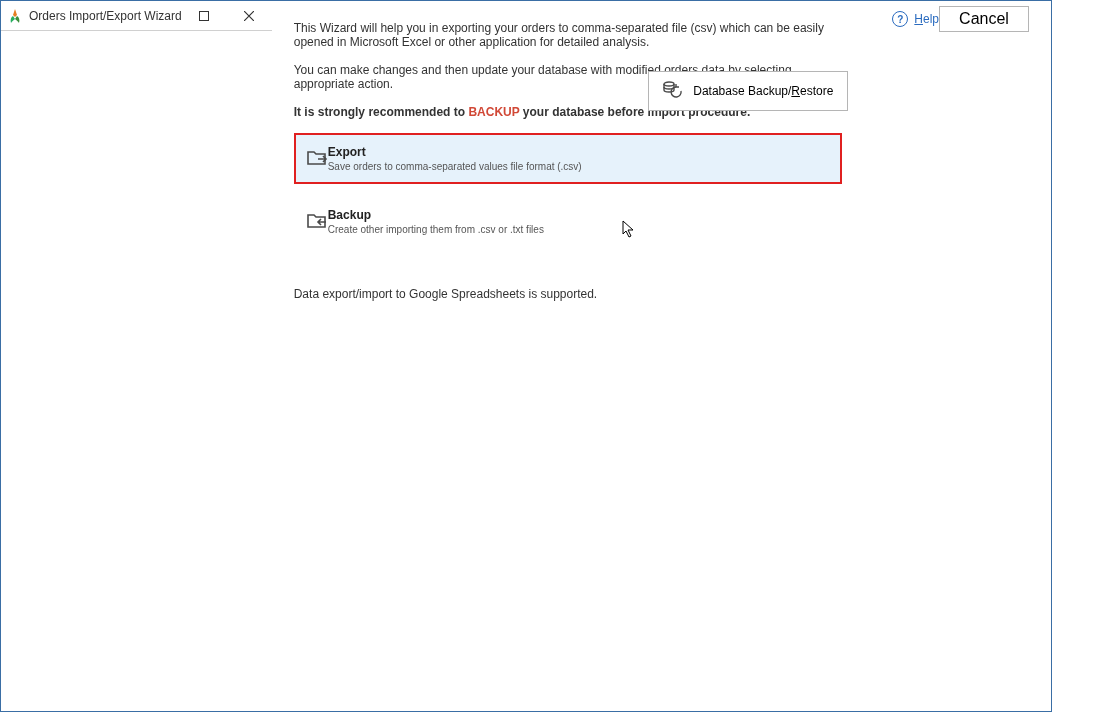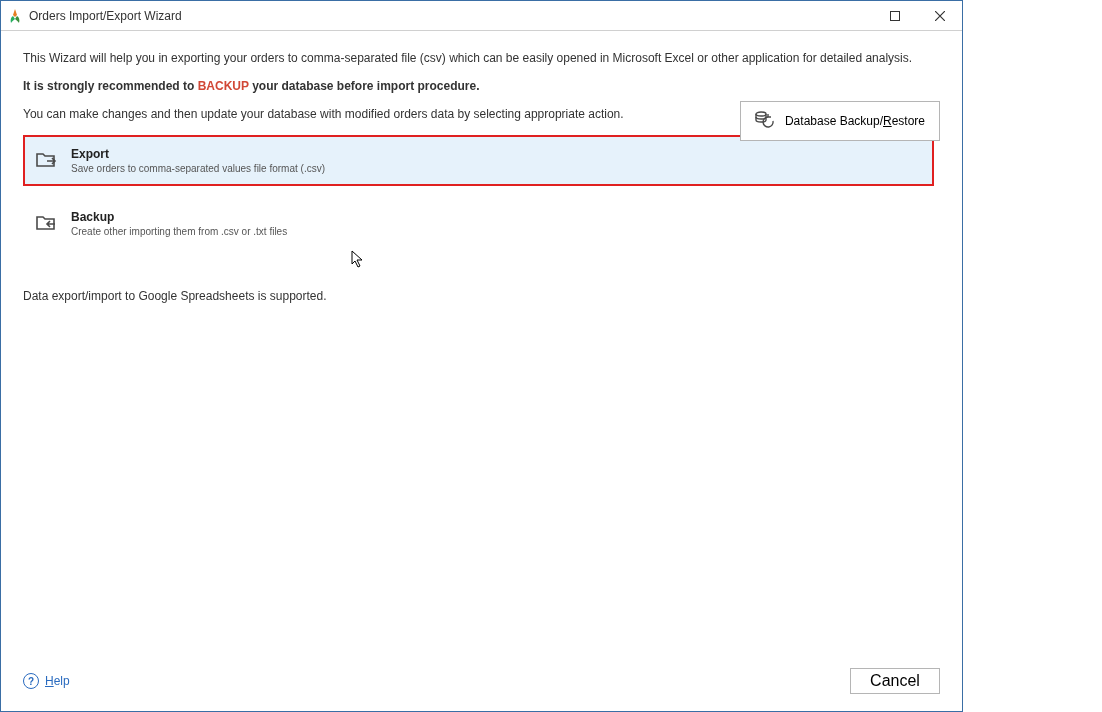--- a/index.html
+++ b/index.html
@@ -1,38 +1,38 @@
 <!DOCTYPE html>
 <html><head>
   <meta charset="utf-8">
   <style>
     * { box-sizing: border-box; margin: 0; padding: 0; }
     html, body { width: 1102px; height: 712px; font-family: "Segoe UI", Tahoma, sans-serif; font-size: 12px; color: #333; background: #fff; overflow: hidden; }
-    .window { width: 963px; height: 712px; border: 1px solid #3a6ea5; display: flex; flex-direction: column; background: #fff; }
+    .window { width: 1052px; height: 712px; border: 1px solid #3a6ea5; display: flex; flex-direction: row; background: #fff; }
 
     
     .titlebar { height: 30px; display: flex; align-items: center; padding: 0 0 0 6px; border-bottom: 1px solid #d0d0d0; background: #fff; }
     .titlebar .app-icon { width: 16px; height: 16px; margin-right: 6px; display: inline-flex; align-items: center; justify-content: center; }
     .titlebar .title { flex: 1; font-size: 12px; color: #333; }
     .titlebar .win-controls { display: flex; }
     .titlebar .win-btn { width: 45px; height: 29px; display: flex; align-items: center; justify-content: center; cursor: pointer; }
 
     
     .content { flex: 1; padding: 20px 28px 10px 22px; position: relative; display: flex; flex-direction: column; }
     .intro-line { font-size: 12px; color: #333; margin-bottom: 14px; }
     .strong { font-weight: bold; }
     .backup-word { font-weight: bold; color: #d14836; }
 
     .backup-btn { position: absolute; top: 70px; right: 22px; width: 200px; height: 40px; border: 1px solid #b5b5b5; background: #fff; display: flex; align-items: center; justify-content: center; gap: 10px; cursor: pointer; font-size: 12px; }
     .backup-btn .icon { color: #4a4a4a; }
     .backup-btn .underline-letter { text-decoration: underline; }
 
     .section-label { margin-top: 44px; font-size: 12px; color: #333; margin-bottom: 6px; }
 
-    .option { display: flex; align-items: flex-start; gap: 14px; padding: 10px 8px 10px 10px; border: 2px solid transparent; cursor: pointer; margin-bottom: 12px; }
+    .option { display: flex; align-items: flex-start; padding: 10px 8px 10px 10px; border: 2px solid transparent; cursor: pointer; margin-bottom: 12px; }
     .option.selected { background: #e6f2fb; border: 2px solid #e02020; }
     .option .opt-icon { width: 22px; height: 22px; margin-top: 2px; color: #4a4a4a; flex-shrink: 0; }
     .option .opt-text .opt-title { font-weight: bold; font-size: 12px; color: #222; }
     .option .opt-text .opt-desc { font-size: 10px; color: #555; margin-top: 2px; }
 
     .footnote { margin-top: 28px; font-size: 12px; color: #333; }
 
     
     .footer { height: 48px; display: flex; align-items: center; padding: 0 22px 12px 22px; justify-content: space-between; }
     .help-link { display: flex; align-items: center; gap: 6px; color: #2a6bbf; font-size: 12px; cursor: pointer; }
@@ -66,24 +66,24 @@
       <div class="win-btn close">
         <svg width="10" height="10" viewBox="0 0 10 10">
             <path d="M0 0 L10 10 M10 0 L0 10" stroke="#333" stroke-width="1.2"></path>
           </svg>
       </div>
     </div>
   </div>
 
   <div class="content">
     <p class="intro-line">This Wizard will help you in exporting your orders to comma-separated file (csv) which can be easily opened in Microsoft Excel or other application for detailed analysis.</p>
+    <p class="intro-line">You can make changes and then update your database with modified orders data by selecting appropriate action.</p>
     <p class="intro-line">
       <span class="strong">It is strongly recommended to </span><span class="backup-word">BACKUP</span><span class="strong"> your database before import procedure.</span>
     </p>
-    <p class="intro-line">You can make changes and then update your database with modified orders data by selecting appropriate action.</p>
 
     <button class="backup-btn">
       <span class="icon">
         <svg width="20" height="18" viewBox="0 0 20 18">
           <ellipse cx="6" cy="3" rx="5" ry="2" fill="none" stroke="#4a4a4a" stroke-width="1.4"></ellipse>
           <path d="M1 3 V9 C1 10.1 3.2 11 6 11 C8.8 11 11 10.1 11 9 V3" fill="none" stroke="#4a4a4a" stroke-width="1.4"></path>
           <path d="M1 6 C1 7.1 3.2 8 6 8 C8.8 8 11 7.1 11 6" fill="none" stroke="#4a4a4a" stroke-width="1.4"></path>
           <path d="M18 10 A5 5 0 1 1 13 6" fill="none" stroke="#4a4a4a" stroke-width="1.4"></path>
           <path d="M13 3 L13 6 L16 6" fill="none" stroke="#4a4a4a" stroke-width="1.4"></path>
         </svg>

